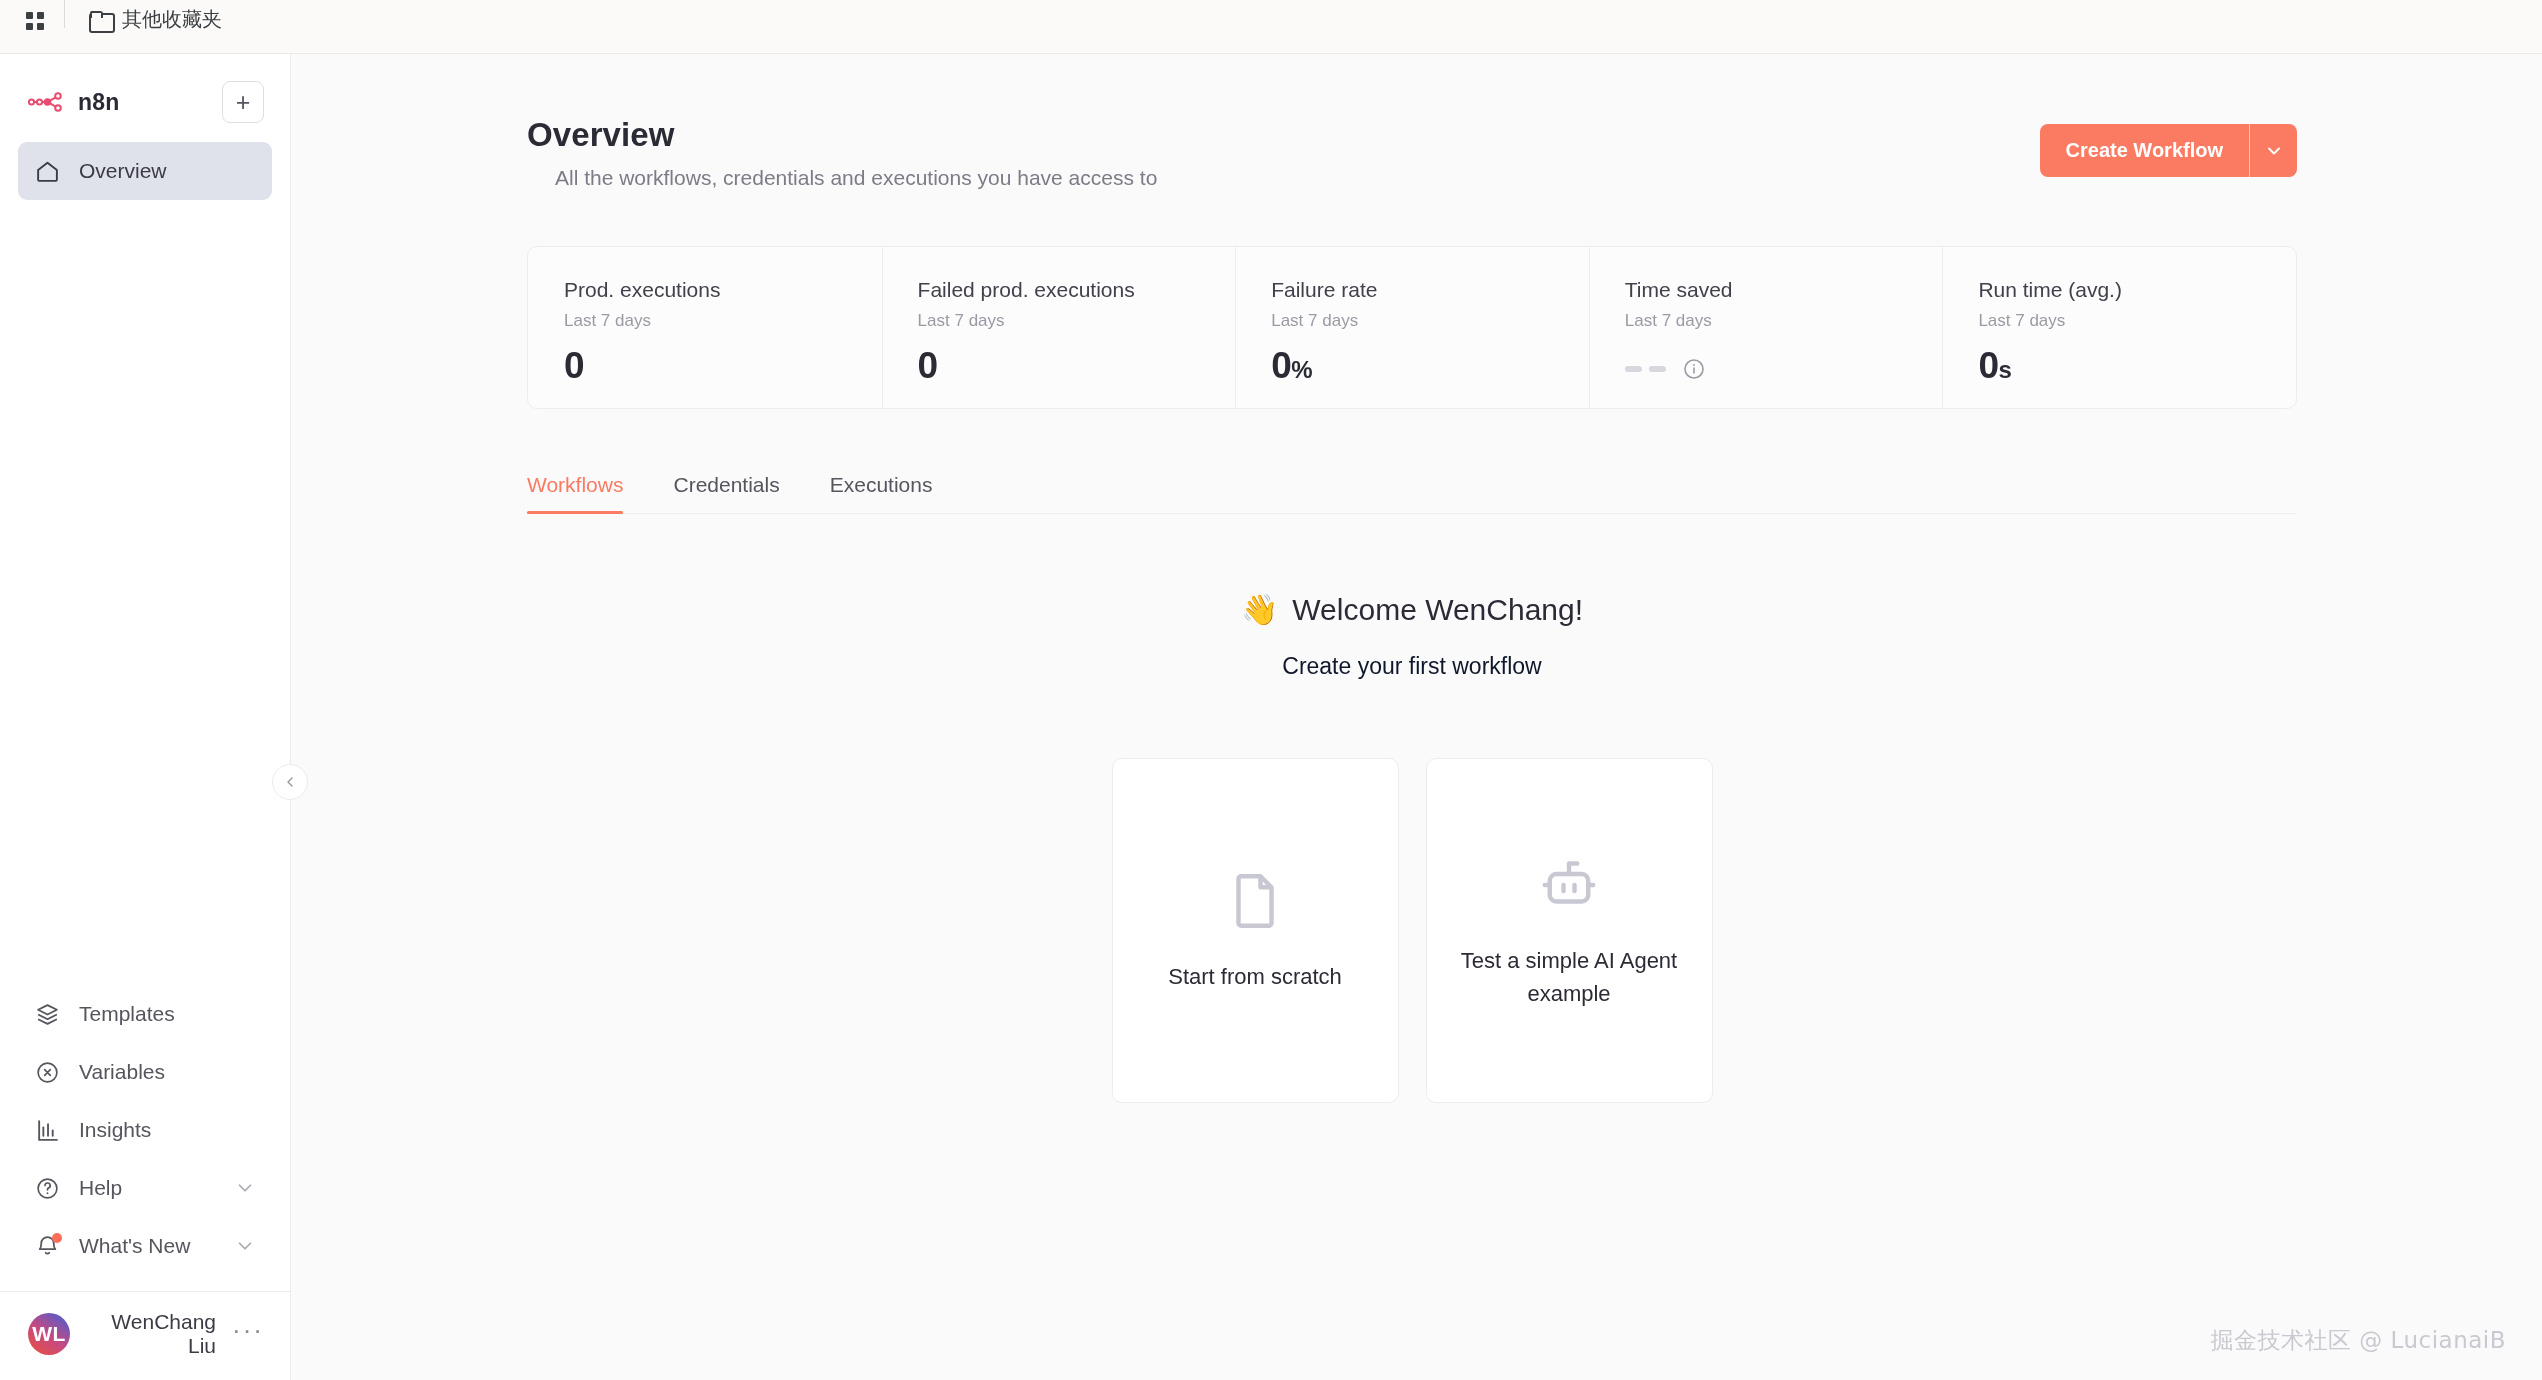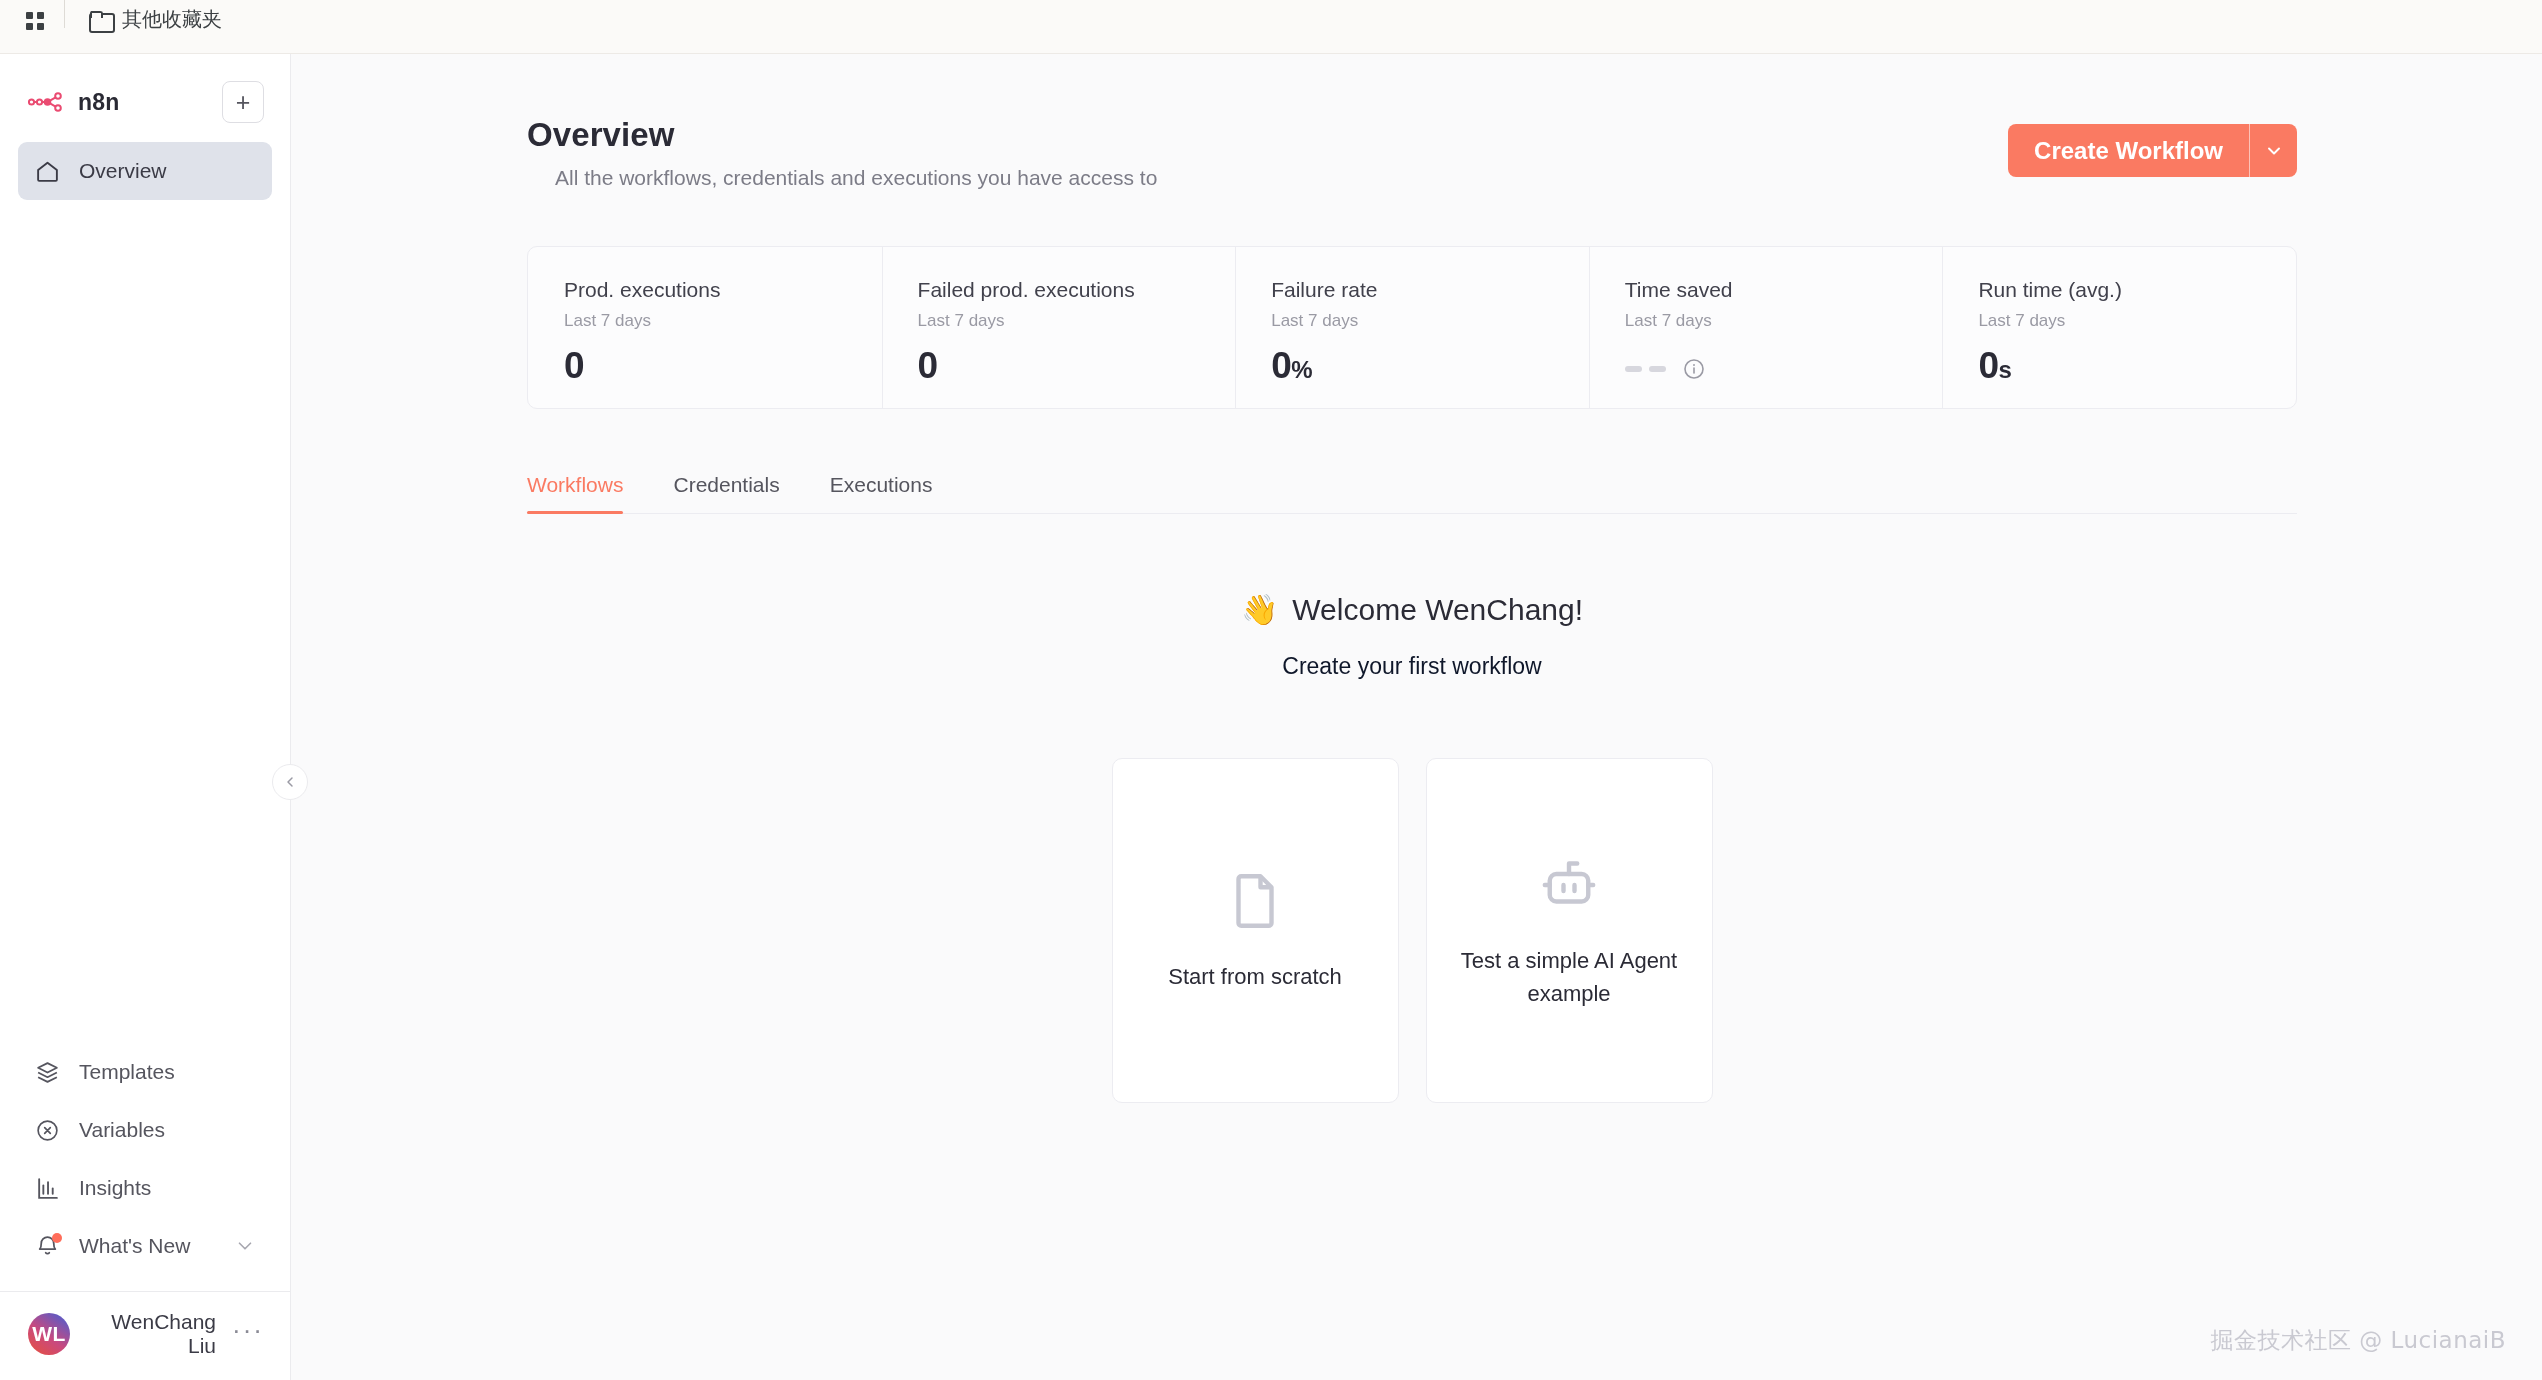--- a/index.html
+++ b/index.html
@@ -116,21 +116,21 @@
   }
   .content { padding: 62px 0 0 0; }
   .inner { width: 1770px; margin-left: 236px; }
 
   .page-head { display: flex; align-items: flex-start; justify-content: space-between; }
   .page-title { font-size: 33px; font-weight: 700; color: #2B2B36; letter-spacing: .1px; }
   .page-sub { font-size: 21px; color: #7C7C87; margin-top: 12px; margin-left: 28px; }
 
   .cw-group { display: flex; align-items: stretch; margin-top: 8px; }
   .cw-main {
-    background: #FA7A62; color: #fff; font-size: 24px; font-weight: 700;
+    background: #FA7A62; color: #fff; font-size: 20px; font-weight: 700;
     padding: 0 26px; height: 53px; display: flex; align-items: center;
     border-radius: 8px 0 0 8px;
   }
   .cw-caret {
     background: #FA7A62; color: #fff;
     width: 48px; height: 53px; border-radius: 0 8px 8px 0;
     display: flex; align-items: center; justify-content: center;
     border-left: 1px solid #F3artists;
     border-left: 1px solid rgba(255,255,255,.55);
   }
@@ -271,20 +271,35 @@
           <svg width="25" height="25" viewBox="0 0 24 24" fill="none" stroke="#55555E" stroke-width="1.8" stroke-linecap="round">
             <path d="M4 3v18h17"></path>
               <path d="M8 17V9"></path>
               <path d="M12.5 17V6"></path>
               <path d="M17 17v-5"></path>
           </svg>
         </span>
         <span class="lbl">Insights</span>
       </div>
 
+      <div class="sb-item">
+        <span class="ic">
+          <svg width="25" height="25" viewBox="0 0 24 24" fill="none" stroke="#55555E" stroke-width="1.6">
+            <circle cx="12" cy="12" r="9"></circle>
+            <path d="M9.6 9.2a2.5 2.5 0 1 1 3.2 2.4c-.6.2-.8.7-.8 1.3v.5" stroke-linecap="round"></path>
+            <circle cx="12" cy="16.6" r=".9" fill="#55555E" stroke="none"></circle>
+          </svg>
+        </span>
+        <span class="lbl">Help</span>
+        <span class="chev">
+          <svg width="22" height="22" viewBox="0 0 24 24" fill="none" stroke="#8A8A95" stroke-width="1.8" stroke-linecap="round" stroke-linejoin="round">
+              <path d="m6 9 6 6 6-6"></path>
+            </svg>
+        </span>
+      </div>
 
       <div class="sb-item">
         <span class="ic bell-wrap">
           <svg width="25" height="25" viewBox="0 0 24 24" fill="none" stroke="#55555E" stroke-width="1.7" stroke-linecap="round" stroke-linejoin="round">
             <path d="M6 9a6 6 0 0 1 12 0c0 4 1.5 5.5 1.5 5.5h-15S6 13 6 9z"></path>
             <path d="M10.3 18a2 2 0 0 0 3.4 0"></path>
           </svg>
           <span class="bell-dot"></span>
         </span>
         <span class="lbl">What's New</span>

